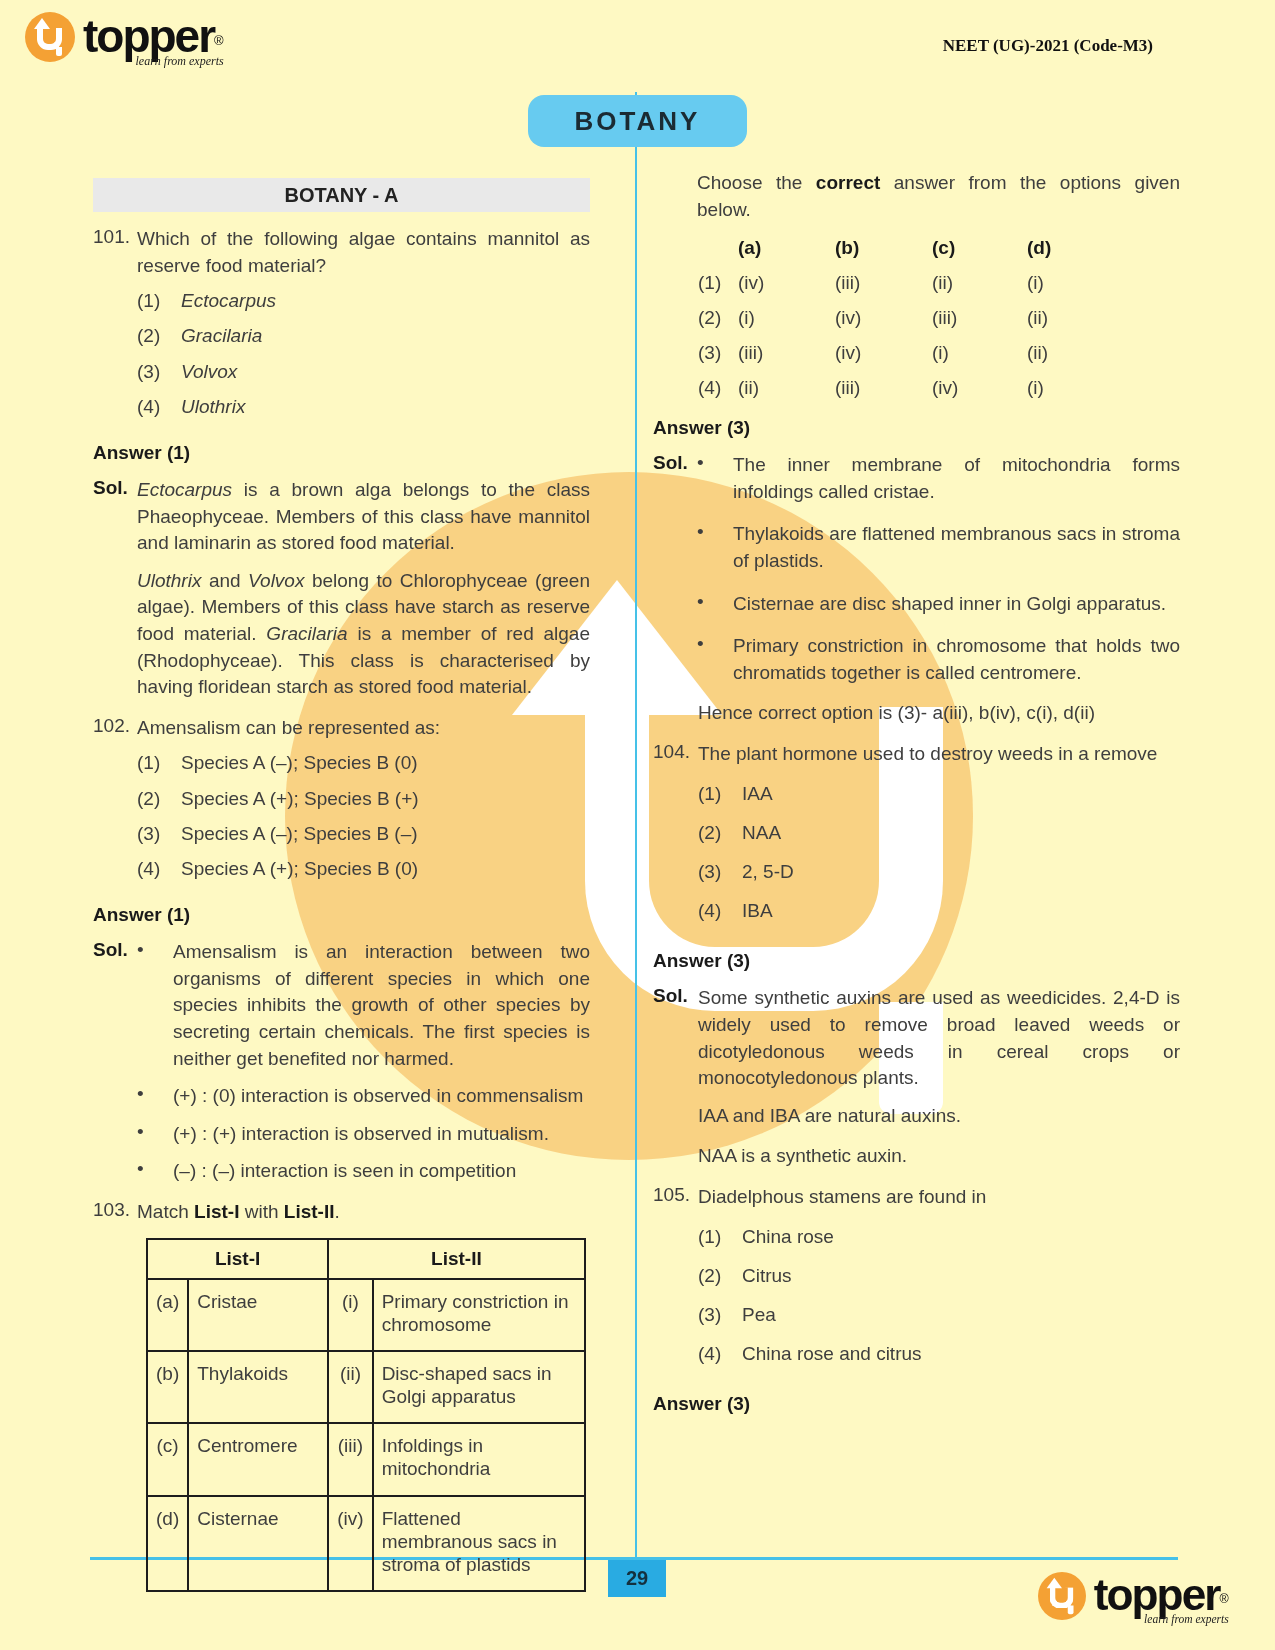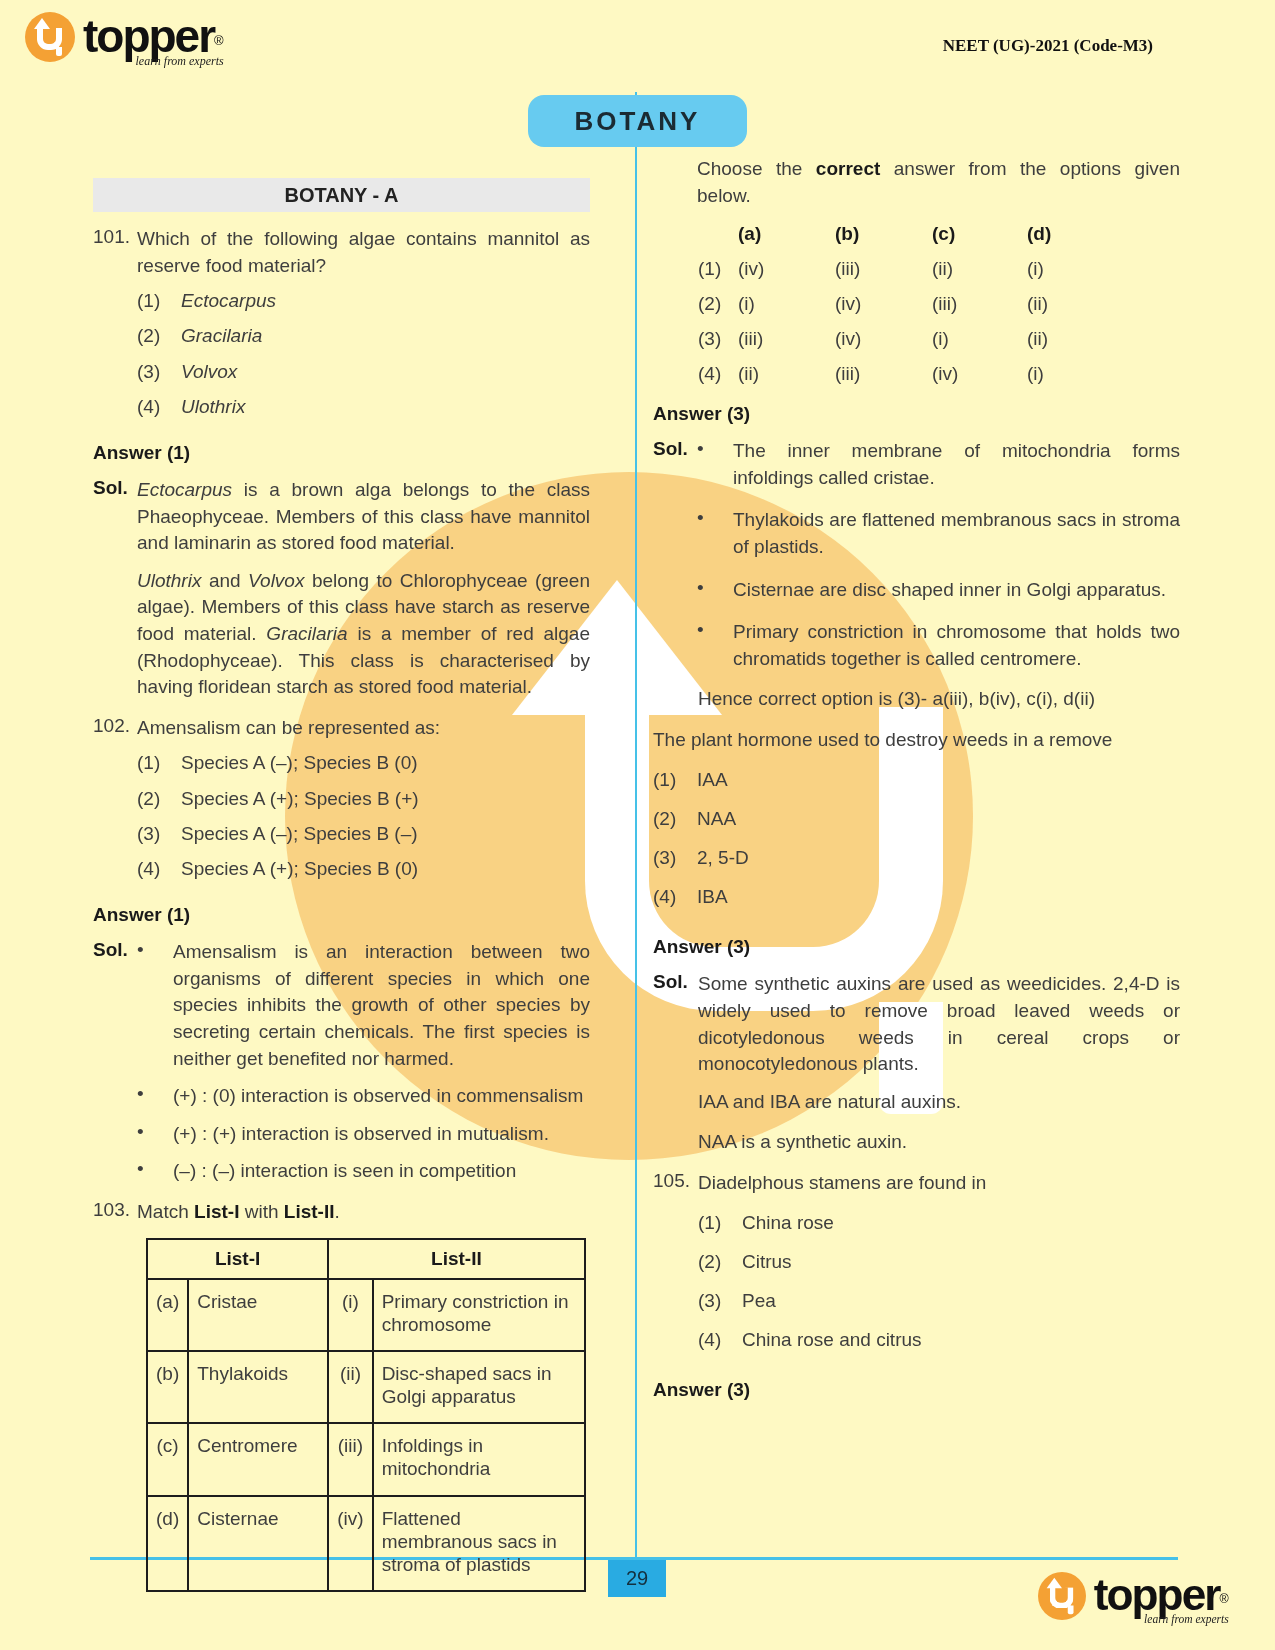--- a/index.html
+++ b/index.html
@@ -46,26 +46,26 @@
   
   .subject-pill { position:absolute; left:528px; top:95px; width:219px; height:52px;
     background:#67cbf0; border-radius:16px; display:flex; align-items:center; justify-content:center;
     font-size:26px; font-weight:700; letter-spacing:3px; color:#1b2b33; z-index:2; }
   .vdivider { position:absolute; left:635px; top:92px; width:2px; height:1465px;
     background:#45c1e8; z-index:1; }
   .footrule { position:absolute; left:90px; top:1557px; width:1088px; height:3px;
     background:#45c1e8; z-index:1; }
   .pagebadge { position:absolute; left:608px; top:1560px; width:58px; height:37px;
     background:#29abe2; display:flex; align-items:center; justify-content:center;
-    font-size:20px; font-weight:400; color:#14303f; z-index:2; }
+    font-size:20px; font-weight:700; color:#14303f; z-index:2; }
 
   
   .col { position:absolute; z-index:2; }
   .col-left  { left:93px;  top:178px; width:497px; }
-  .col-right { left:653px; top:156px; width:527px; }
+  .col-right { left:653px; top:170px; width:527px; }
 
   .section-bar { width:100%; height:34px; background:#e9e9e9; display:flex;
     align-items:center; justify-content:center; font-size:20px; font-weight:700;
     color:#222; margin-bottom:14px; }
 
   .qrow { display:flex; margin-bottom:6px; }
   .qnum { flex:0 0 44px; }
   .qbody { flex:1; min-width:0; }
   .qtext { text-align:justify; line-height:1.4; }
   .plain { line-height:1.4; }
@@ -342,20 +342,21 @@
     </div>
     <div class="solrow" style="margin-bottom:14px;">
       <span class="sollabel"></span>
       <span class="bul">•</span>
       <div class="soltext">Primary constriction in chromosome that holds two chromatids together is called centromere.</div>
     </div>
 
     <div class="hence">Hence correct option is (3)- a(iii), b(iv), c(i), d(ii)</div>
 
     <div class="qrow">
+      <span class="qnum" style="flex-basis:45px;">104.</span>
       <div class="qbody">
         <div class="qtext">The plant hormone used to destroy weeds in a remove</div>
         <div class="optrow" style="margin:13px 0;">
           <span class="optnum">(1)</span>
           <span class="opttext">IAA</span>
         </div>
         <div class="optrow" style="margin:13px 0;">
           <span class="optnum">(2)</span>
           <span class="opttext">NAA</span>
         </div>

